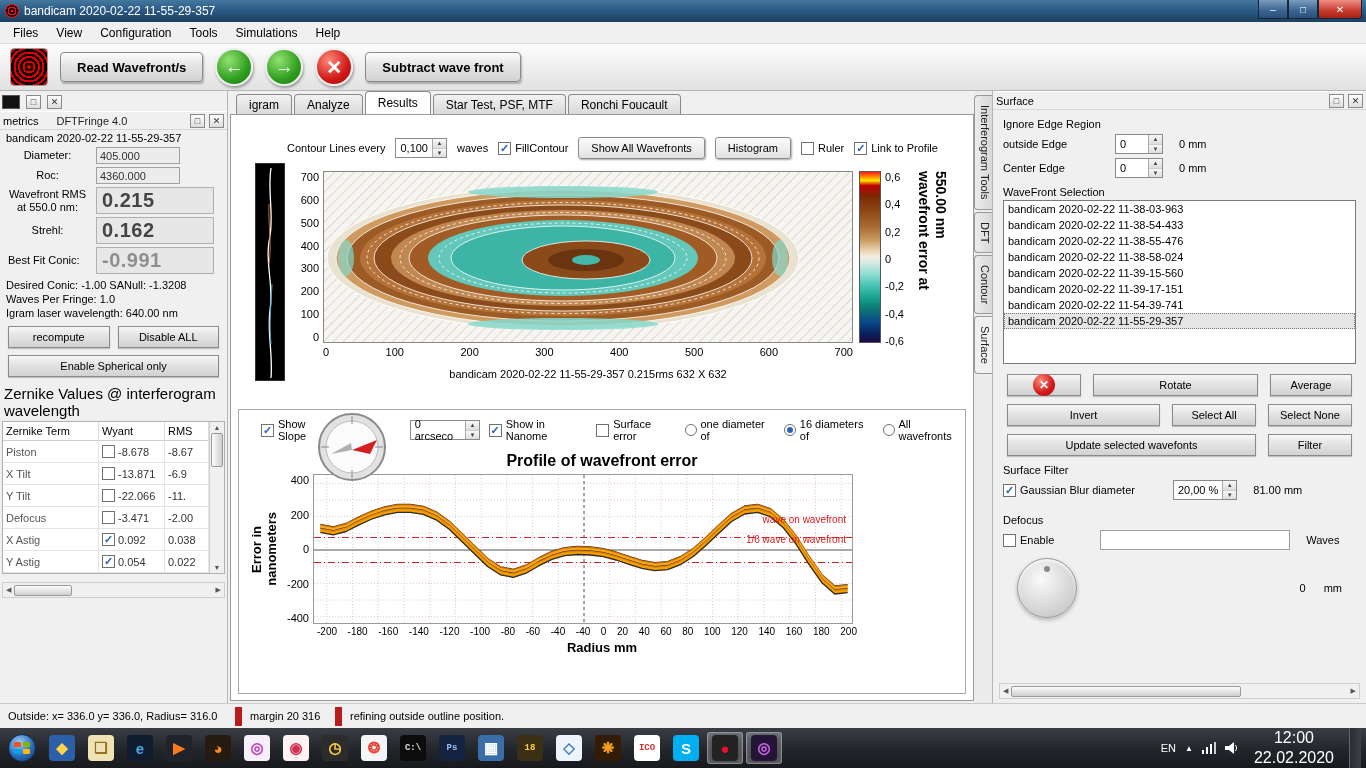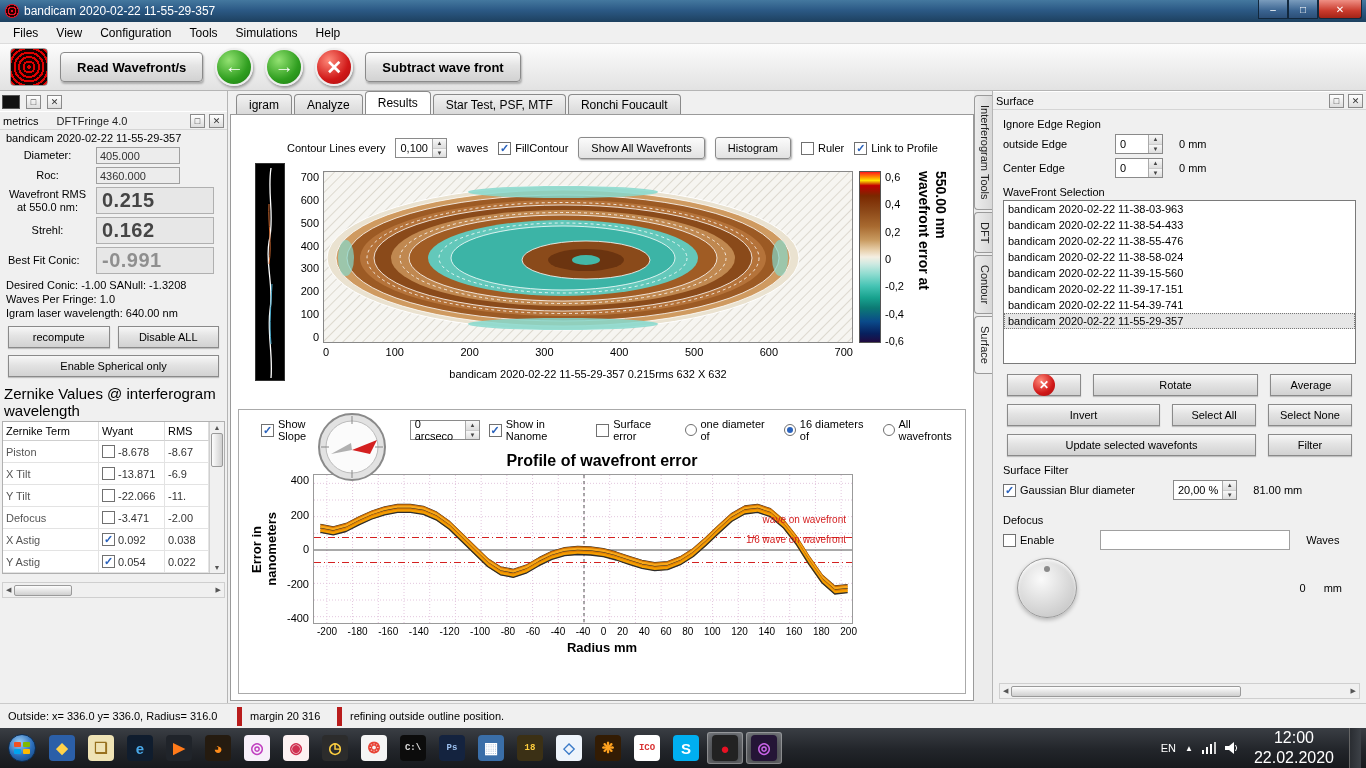--- a/index.html
+++ b/index.html
@@ -126,21 +126,21 @@
 .knob{width:60px;height:60px;border-radius:50%;background:radial-gradient(circle at 40% 35%,#fafafa,#cfcfcf 70%,#b8b8b8);border:1px solid #9a9a9a;box-shadow:inset 0 2px 3px rgba(255,255,255,.8),0 2px 4px rgba(0,0,0,.25);position:relative}
 .knob::after{content:"";position:absolute;left:50%;top:7px;width:6px;height:6px;margin-left:-3px;border-radius:50%;background:#8a8a8a}
 .defo-val{margin-left:auto;display:flex;gap:18px;font-size:11px;align-items:center}
 .sp-scroll{position:absolute;left:6px;right:6px;bottom:4px;height:16px;background:#f0f0f0;border:1px solid #cfcfcf;display:flex;align-items:center}
 .sp-scroll .arr{font-size:7px;color:#555;padding:0 3px}
 .sp-scroll .thumb{width:230px;height:11px;background:linear-gradient(#fdfdfd,#cfcfcf);border:1px solid #9a9a9a;border-radius:2px}
 .sp-scroll .track{flex:1}
 
 
 .statusbar{position:absolute;left:0;right:0;top:703px;height:25px;background:#f0f0f0;border-top:1px solid #cacaca;display:flex;align-items:center;font-size:11px}
-.sb-seg{padding:0 8px;height:19px;display:flex;align-items:center;border-right:5px solid #b91c1c;white-space:nowrap}
+.sb-seg{padding:0 8px;height:19px;display:flex;align-items:center;border-right:7px solid #b91c1c;white-space:nowrap}
 
 
 .taskbar{position:absolute;left:0;right:0;bottom:0;height:40px;background:linear-gradient(#3a3e44,#22252a 55%,#17191d);display:flex;align-items:center;gap:3px;padding:0 3px;color:#fff}
 .tb-start{width:38px;height:36px;display:flex;align-items:center;justify-content:center}
 .orb{width:28px;height:28px;border-radius:50%;background:radial-gradient(circle at 40% 30%,#9cd0f8,#2a6cb8 55%,#123f73);border:1px solid #0d2d52;display:grid;grid-template-columns:7px 7px;grid-template-rows:5px 5px;gap:2px;align-content:center;justify-content:center}
 .orb i{border-radius:1px}
 .orb i:nth-child(1){background:#f25022}.orb i:nth-child(2){background:#7fba00}.orb i:nth-child(3){background:#00a4ef}.orb i:nth-child(4){background:#ffb900}
 .tb-icon{width:36px;height:32px;border-radius:3px;display:flex;align-items:center;justify-content:center}
 .tb-icon.active{background:rgba(255,255,255,.16);border:1px solid rgba(255,255,255,.38);box-shadow:inset 0 0 8px rgba(255,255,255,.28)}
 .tb-glyph{width:26px;height:26px;border-radius:4px;display:flex;align-items:center;justify-content:center;font-size:15px;font-weight:bold}

